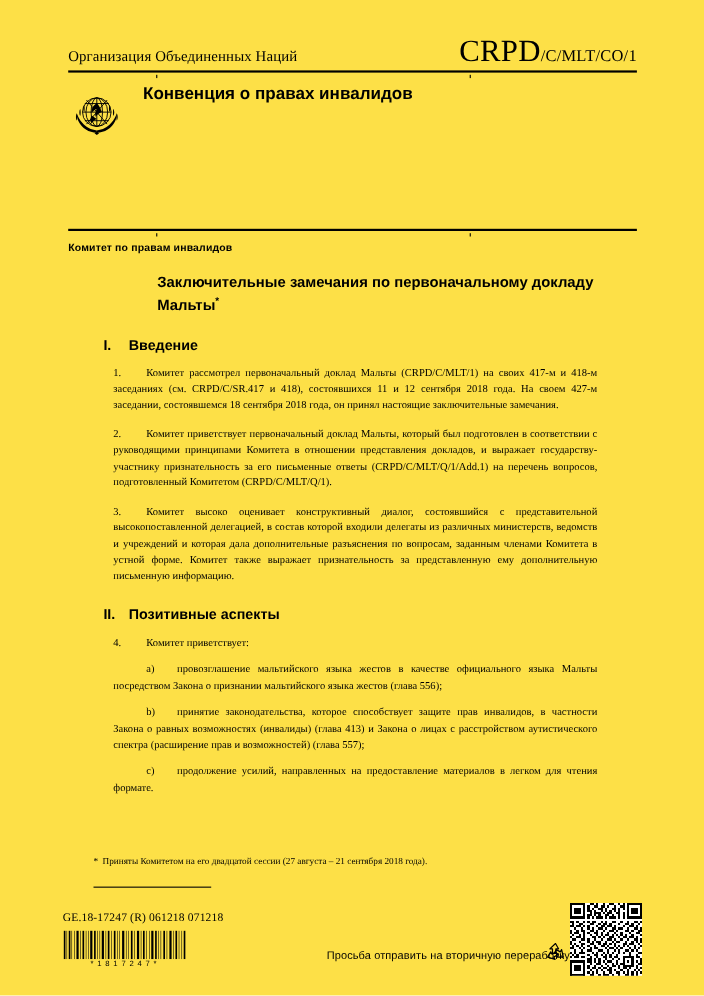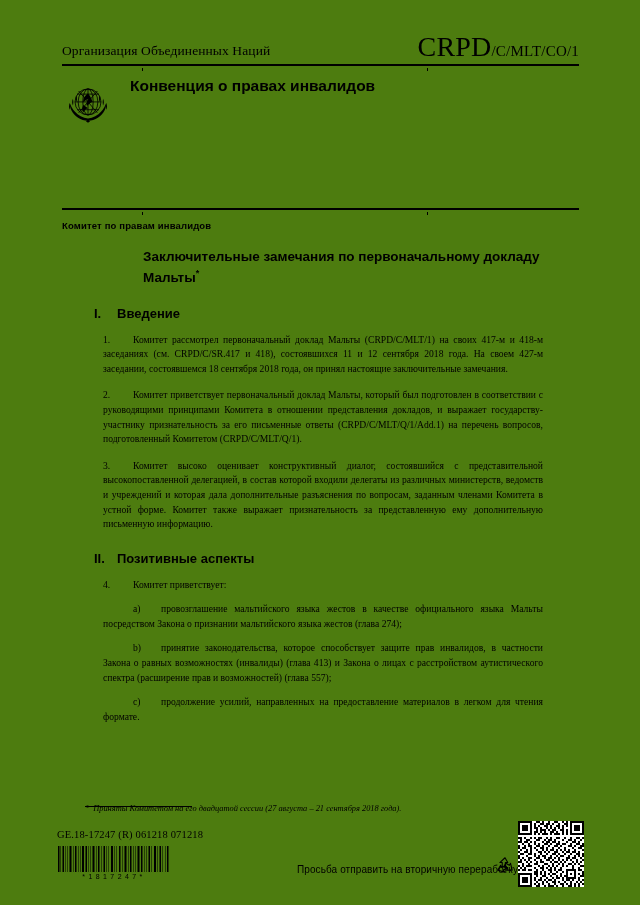--- a/index.html
+++ b/index.html
@@ -10,21 +10,21 @@
   }
   body {
     font-family: "Liberation Serif", "DejaVu Serif", serif;
     color: #000000;
   }
   .page {
     position: relative;
     width: 640px;
     height: 905px;
     margin: 0 auto;
-    background: #4d7c0f;
+    background: #fde047;
     overflow: hidden;
   }
 
   
   .masthead {
     position: absolute;
     left: 62px;
     top: 33px;
     width: 517px;
   }
@@ -181,25 +181,24 @@
     position: absolute;
     left: 85px;
     top: 806px;
     width: 107px;
     border-top: 0.9px solid #000;
     height: 0;
   }
   .footnote {
     position: absolute;
     left: 85px;
-    top: 803px;
+    top: 777px;
     width: 440px;
     font-size: 8.4px;
     line-height: 1.45;
-    font-style: italic;
   }
   .footnote .fn-star {
     font-size: 8.4px;
     margin-right: 4px;
   }
 
   .gecode {
     position: absolute;
     left: 57px;
     top: 829px;
@@ -341,21 +340,21 @@
     <div class="section-head">
       <span class="section-num">II.</span>
       <span class="section-label">Позитивные аспекты</span>
     </div>
 
     <div class="para">
       <span class="pnum">4.</span><span>Комитет приветствует:</span>
     </div>
 
     <div class="para para-tight">
-      <span class="lettered">a)</span><span>провозглашение мальтийского языка жестов в качестве официального языка Мальты посредством Закона о признании мальтийского языка жестов (глава 274);</span>
+      <span class="lettered">a)</span><span>провозглашение мальтийского языка жестов в качестве официального языка Мальты посредством Закона о признании мальтийского языка жестов (глава 556);</span>
     </div>
 
     <div class="para para-tight">
       <span class="lettered">b)</span><span>принятие законодательства, которое способствует защите прав инвалидов, в частности Закона о равных возможностях (инвалиды) (глава 413) и Закона о лицах с расстройством аутистического спектра (расширение прав и возможностей) (глава 557);</span>
     </div>
 
     <div class="para para-tight">
       <span class="lettered">c)</span><span>продолжение усилий, направленных на предоставление материалов в легком для чтения формате.</span>
     </div>
 

